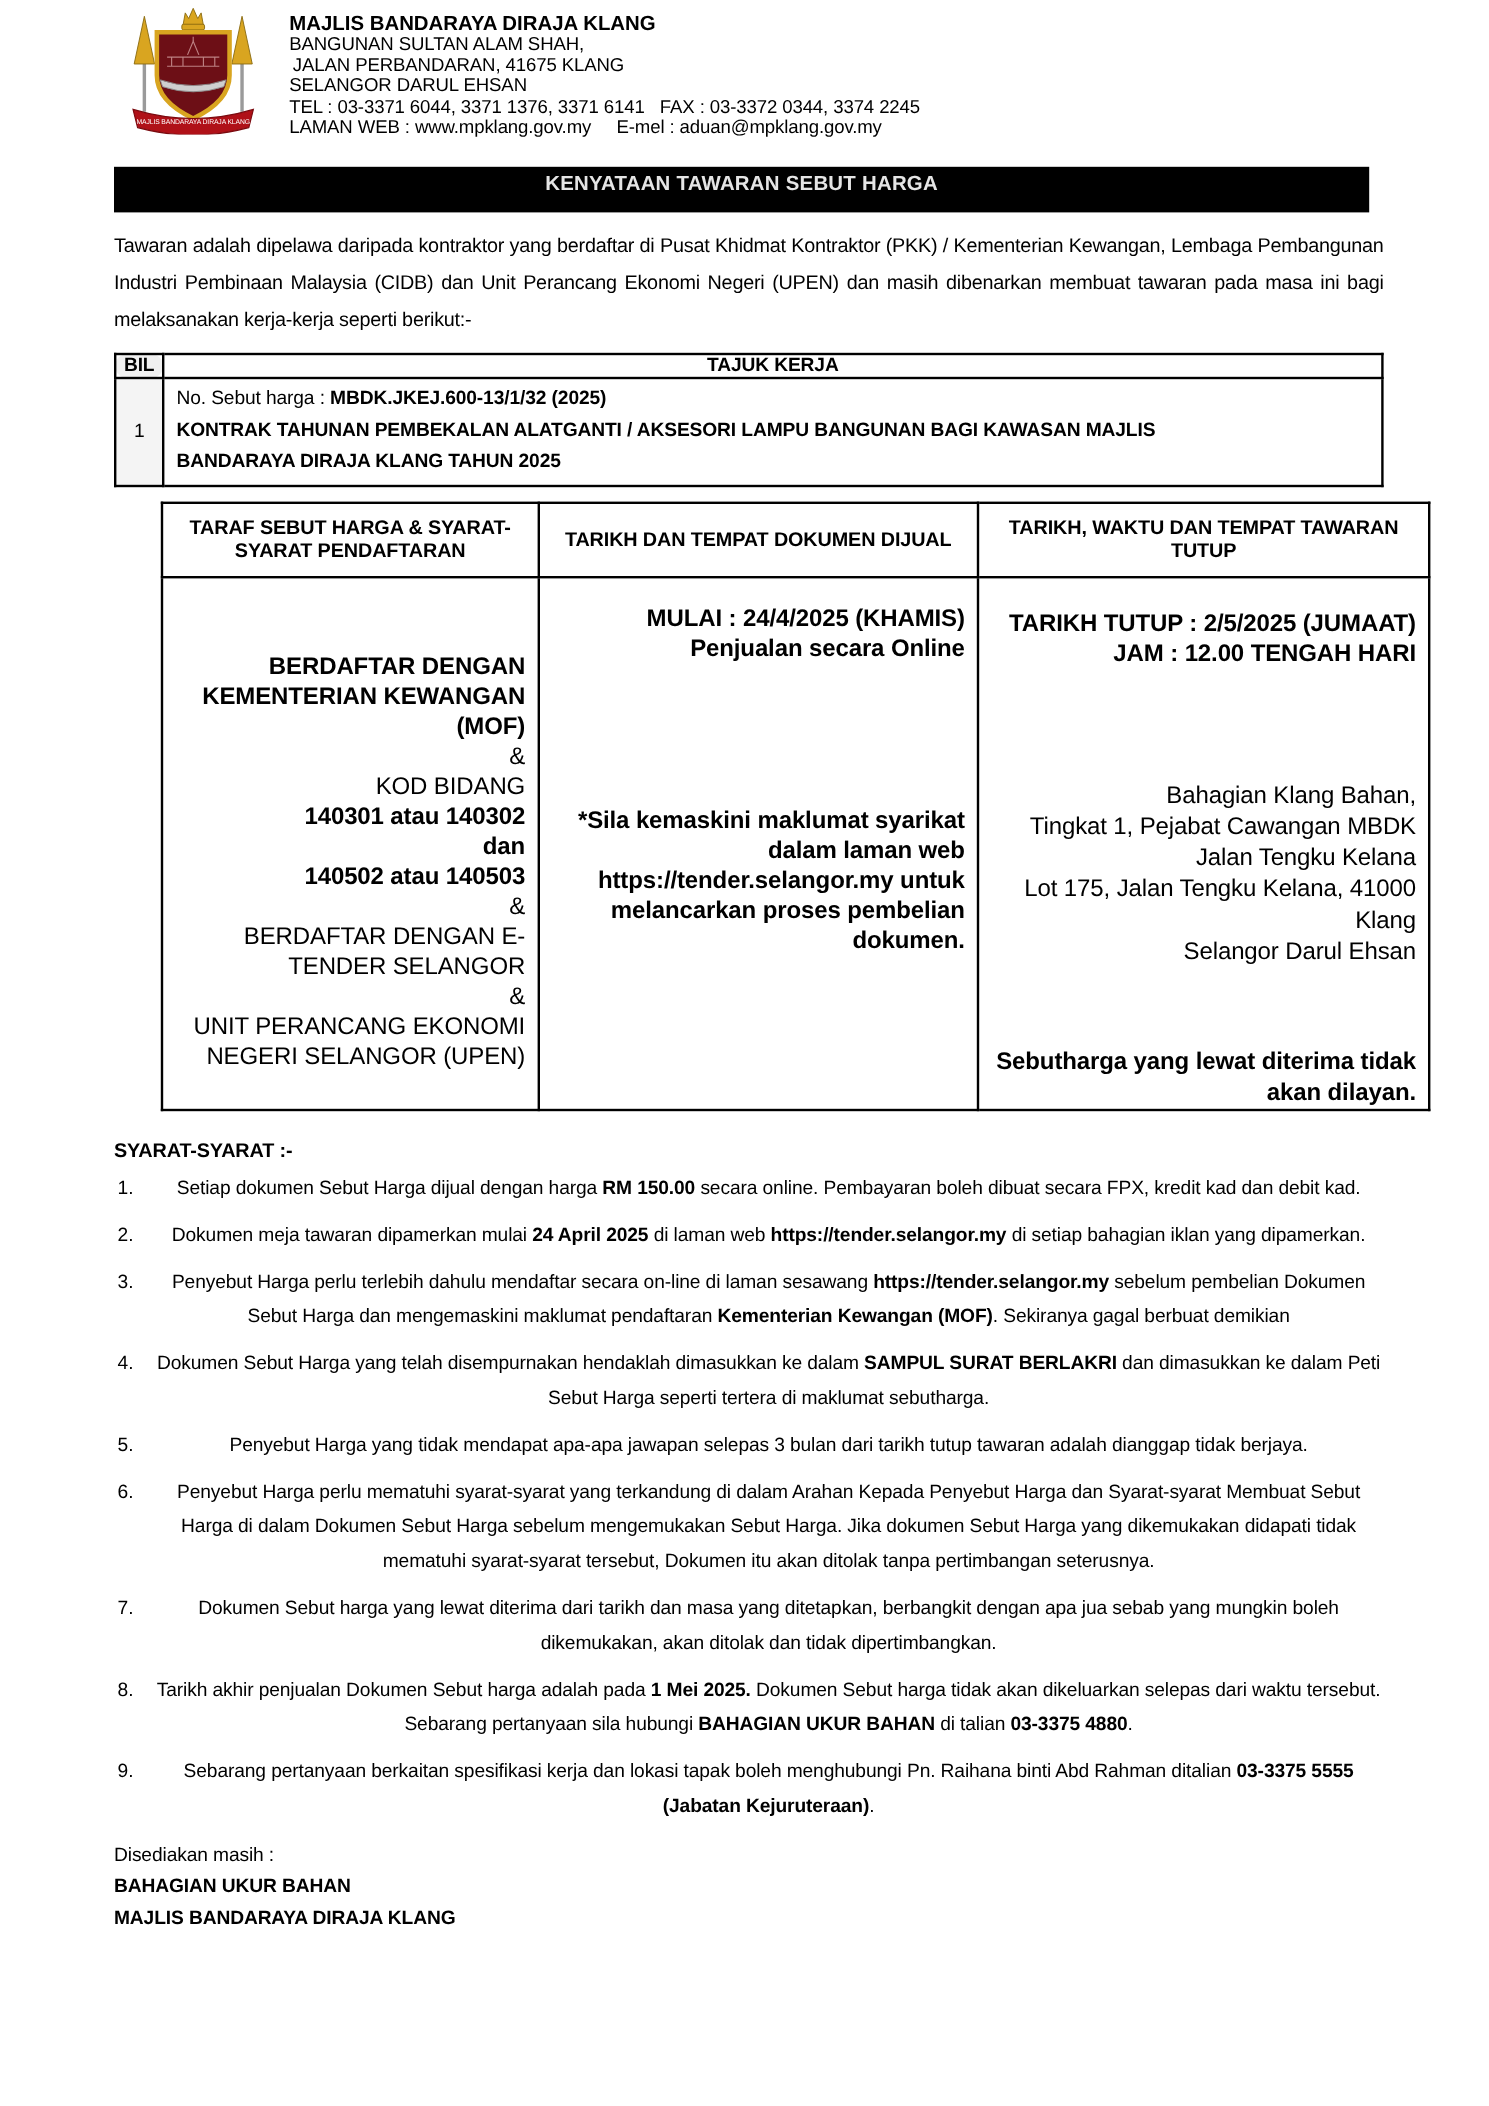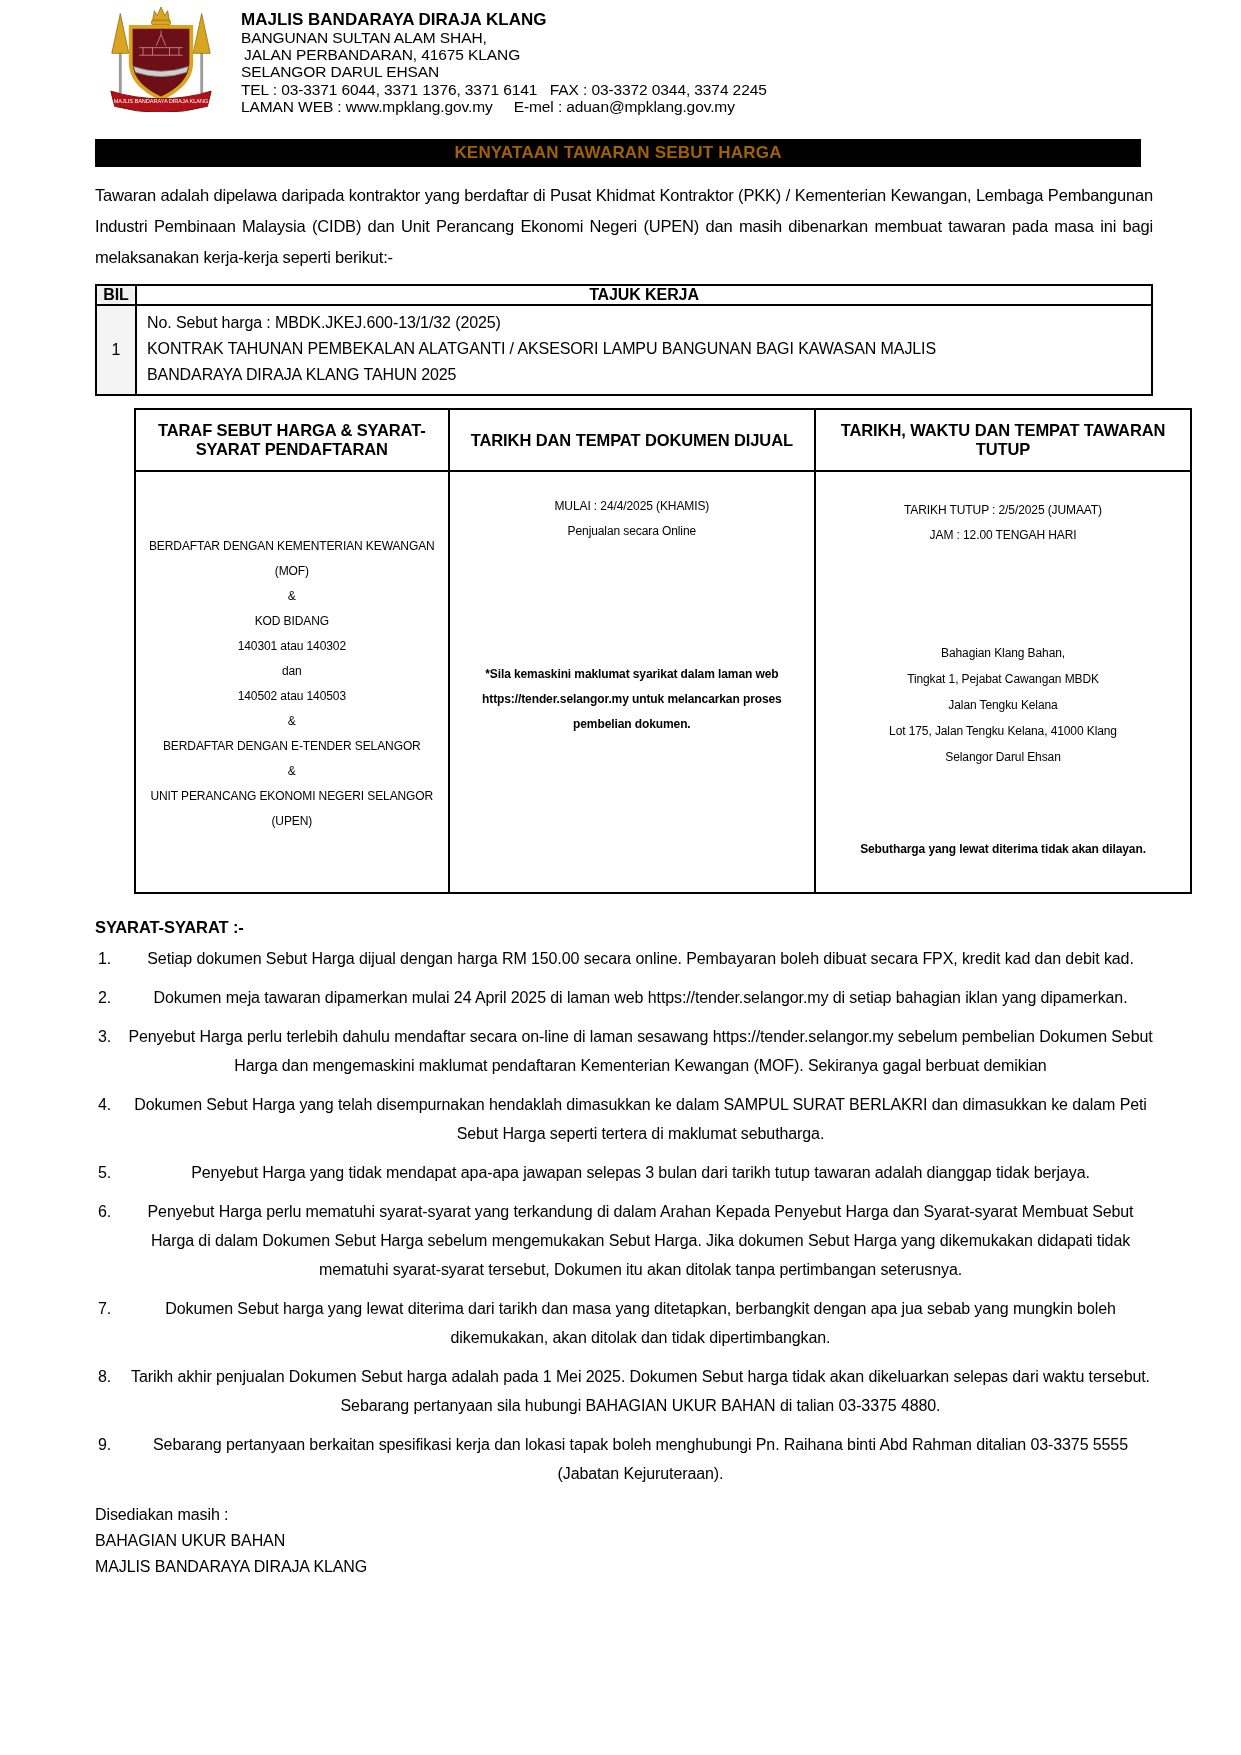--- a/index.html
+++ b/index.html
@@ -10,26 +10,26 @@
     overflow:hidden; letter-spacing:-0.1px;
   }
   .page { padding:6px 88px 0 95px; }
 
   
   .letterhead { display:flex; align-items:flex-start; }
   .crest { flex:0 0 auto; margin-left:4px; }
   .lh-text { margin-left:18px; padding-top:4px; }
   .org-name { font-size:17px; font-weight:bold; line-height:19px; letter-spacing:0; }
   .lh-line { font-size:15.5px; line-height:17.2px; }
-  .b { font-weight:normal; }
+  .b { font-weight:bold; }
 
   
   .banner {
-    margin-top:24px; margin-right:12px; background:#000; color:#a16207;
-    height:28px; line-height:28px; text-align:center;
+    margin-top:24px; margin-right:12px; background:#000; color:#e5e5e5;
+    height:38px; line-height:28px; text-align:center;
     font-weight:bold; font-size:17px; letter-spacing:0.2px;
   }
 
   
   .intro {
     margin-top:13px; font-size:16.5px; line-height:31px;
     text-align:justify; letter-spacing:-0.2px;
   }
 
   
@@ -42,21 +42,21 @@
   .job-table th.col-bil { background:#f0f0f0; }
   .job-table .job-cell { padding:4px 10px 6px 10px; font-size:16px; line-height:26px; }
   .lines span { display:block; }
 
   .info-table { margin-top:12px;margin-left:39px; }
   .info-table th {
     font-size:16.5px; font-weight:bold; text-align:center;
     height:62px; padding:4px 12px; vertical-align:middle; background:#fff;
   }
   .w1 { width:29.7%; } .w2 { width:34.7%; } .w3 { width:35.6%; }
-  .info-table td { vertical-align:top; text-align:center; font-size:12px; padding:0 10px; }
+  .info-table td { vertical-align:top; text-align:right; font-size:20px; padding:0 10px; }
   .info-body-row { height:422px; }
   .cell1-lines { padding-top:62px; line-height:25px; }
   .cell2 .block1 { padding-top:22px; line-height:25px; }
   .cell2 .block2 { margin-top:118px; line-height:25px; font-weight:bold; }
   .cell3 .block1 { padding-top:26px; line-height:25px; }
   .cell3 .address { margin-top:92px; line-height:26px; }
   .cell3 .note { margin-top:66px; line-height:26px; font-weight:bold; }
 
   
   .conditions { margin-top:18px; }

